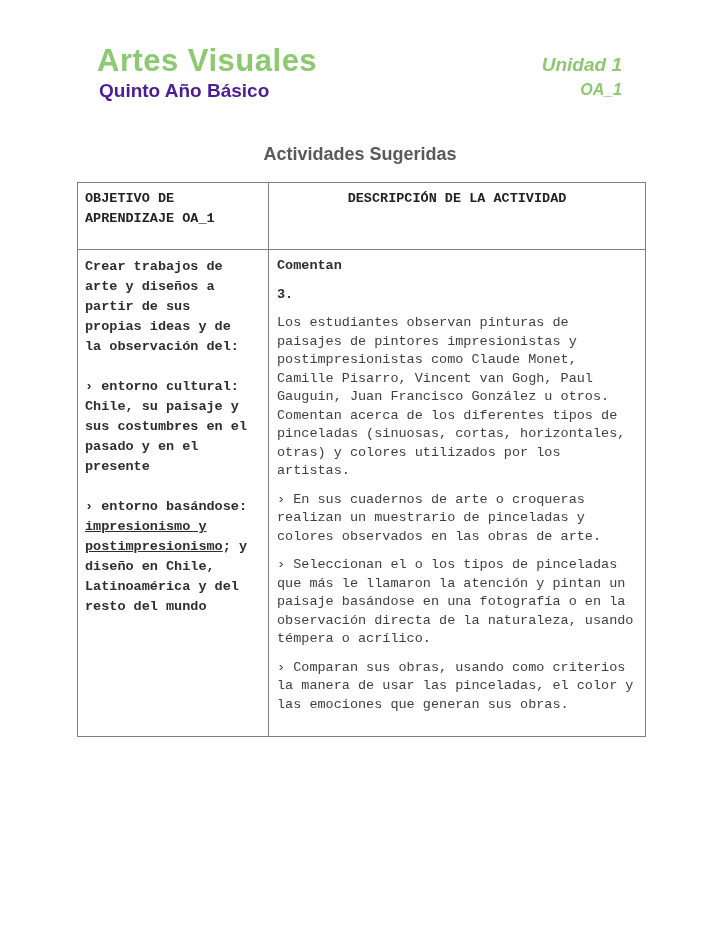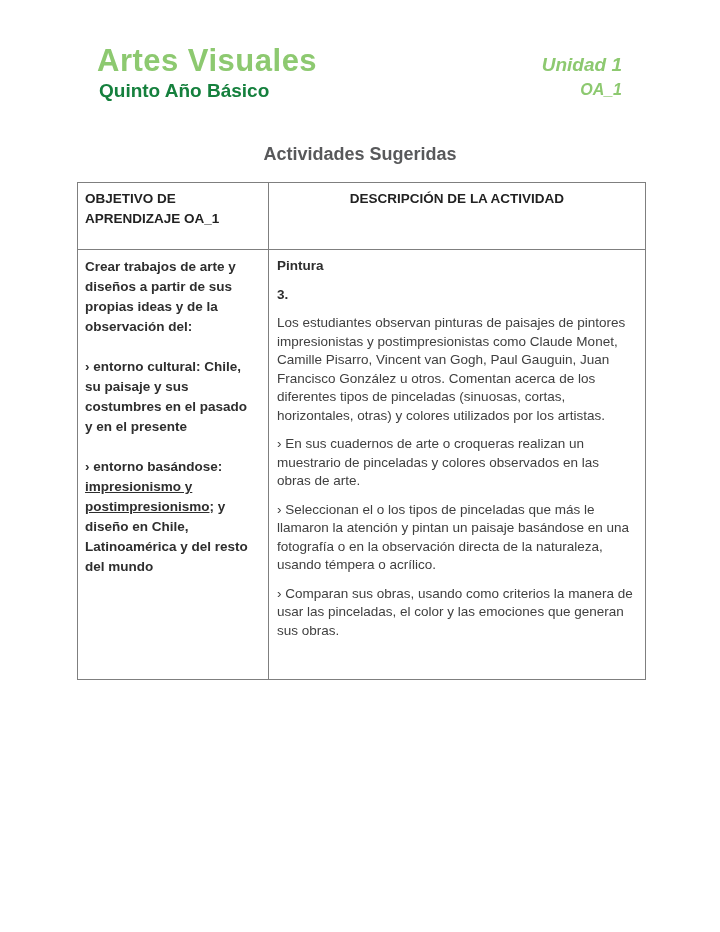--- a/index.html
+++ b/index.html
@@ -26,21 +26,21 @@
   }
   .title-block{display:flex;flex-direction:column;}
   .doc-title{
     color:var(--accent-green);
     font-size:31px;
     font-weight:bold;
     line-height:36px;
     letter-spacing:0.5px;
   }
   .doc-subtitle{
-    color:#15803d;
+    color:#4c1d95;
     font-size:19px;
     font-weight:bold;
     line-height:24px;
     padding-left:2px;
   }
   .unit-block{
     display:flex;
     flex-direction:column;
     align-items:flex-end;
     padding-top:11px;
@@ -71,20 +71,21 @@
     width:568px;
     margin:17px 0 0 77px;
   }
   .activity-table col.col-objective{width:191px;}
   .activity-table col.col-description{width:377px;}
   .activity-table th,
   .activity-table td{
     border:1px solid var(--border-gray);
     vertical-align:top;
     font-size:13.5px;
+    font-family:Liberation Mono, monospace;
   }
   .activity-table th{
     font-weight:bold;
     color:#222;
     padding:6px 7px 20px 7px;
     line-height:20px;
   }
   th.th-objective{text-align:left;}
   th.th-description{text-align:center;}
   td.cell-objective{
@@ -137,21 +138,21 @@
     <tr>
       <td class="cell-objective">
         <div class="cell-inner">
           <p>Crear trabajos de arte y diseños a partir de sus propias ideas y de la observación del:</p>
           <p>› entorno cultural: Chile, su paisaje y sus costumbres en el pasado y en el presente</p>
           <p><span>› entorno basándose: </span><span class="link-like">impresionismo y postimpresionismo</span><span>; y diseño en Chile, Latinoamérica y del resto del mundo</span></p>
         </div>
       </td>
       <td class="cell-description">
         <div class="cell-inner">
-          <p class="bold-line">Pintura</p>
+          <p class="bold-line">Comentan</p>
           <p class="bold-line">3.</p>
           <p>Los estudiantes observan pinturas de paisajes de pintores impresionistas y postimpresionistas como Claude Monet, Camille Pisarro, Vincent van Gogh, Paul Gauguin, Juan Francisco González u otros. Comentan acerca de los diferentes tipos de pinceladas (sinuosas, cortas, horizontales, otras) y colores utilizados por los artistas.</p>
           <p>› En sus cuadernos de arte o croqueras realizan un muestrario de pinceladas y colores observados en las obras de arte.</p>
           <p>› Seleccionan el o los tipos de pinceladas que más le llamaron la atención y pintan un paisaje basándose en una fotografía o en la observación directa de la naturaleza, usando témpera o acrílico.</p>
           <p>› Comparan sus obras, usando como criterios la manera de usar las pinceladas, el color y las emociones que generan sus obras.</p>
         </div>
       </td>
     </tr>
   </tbody>
 </table>

